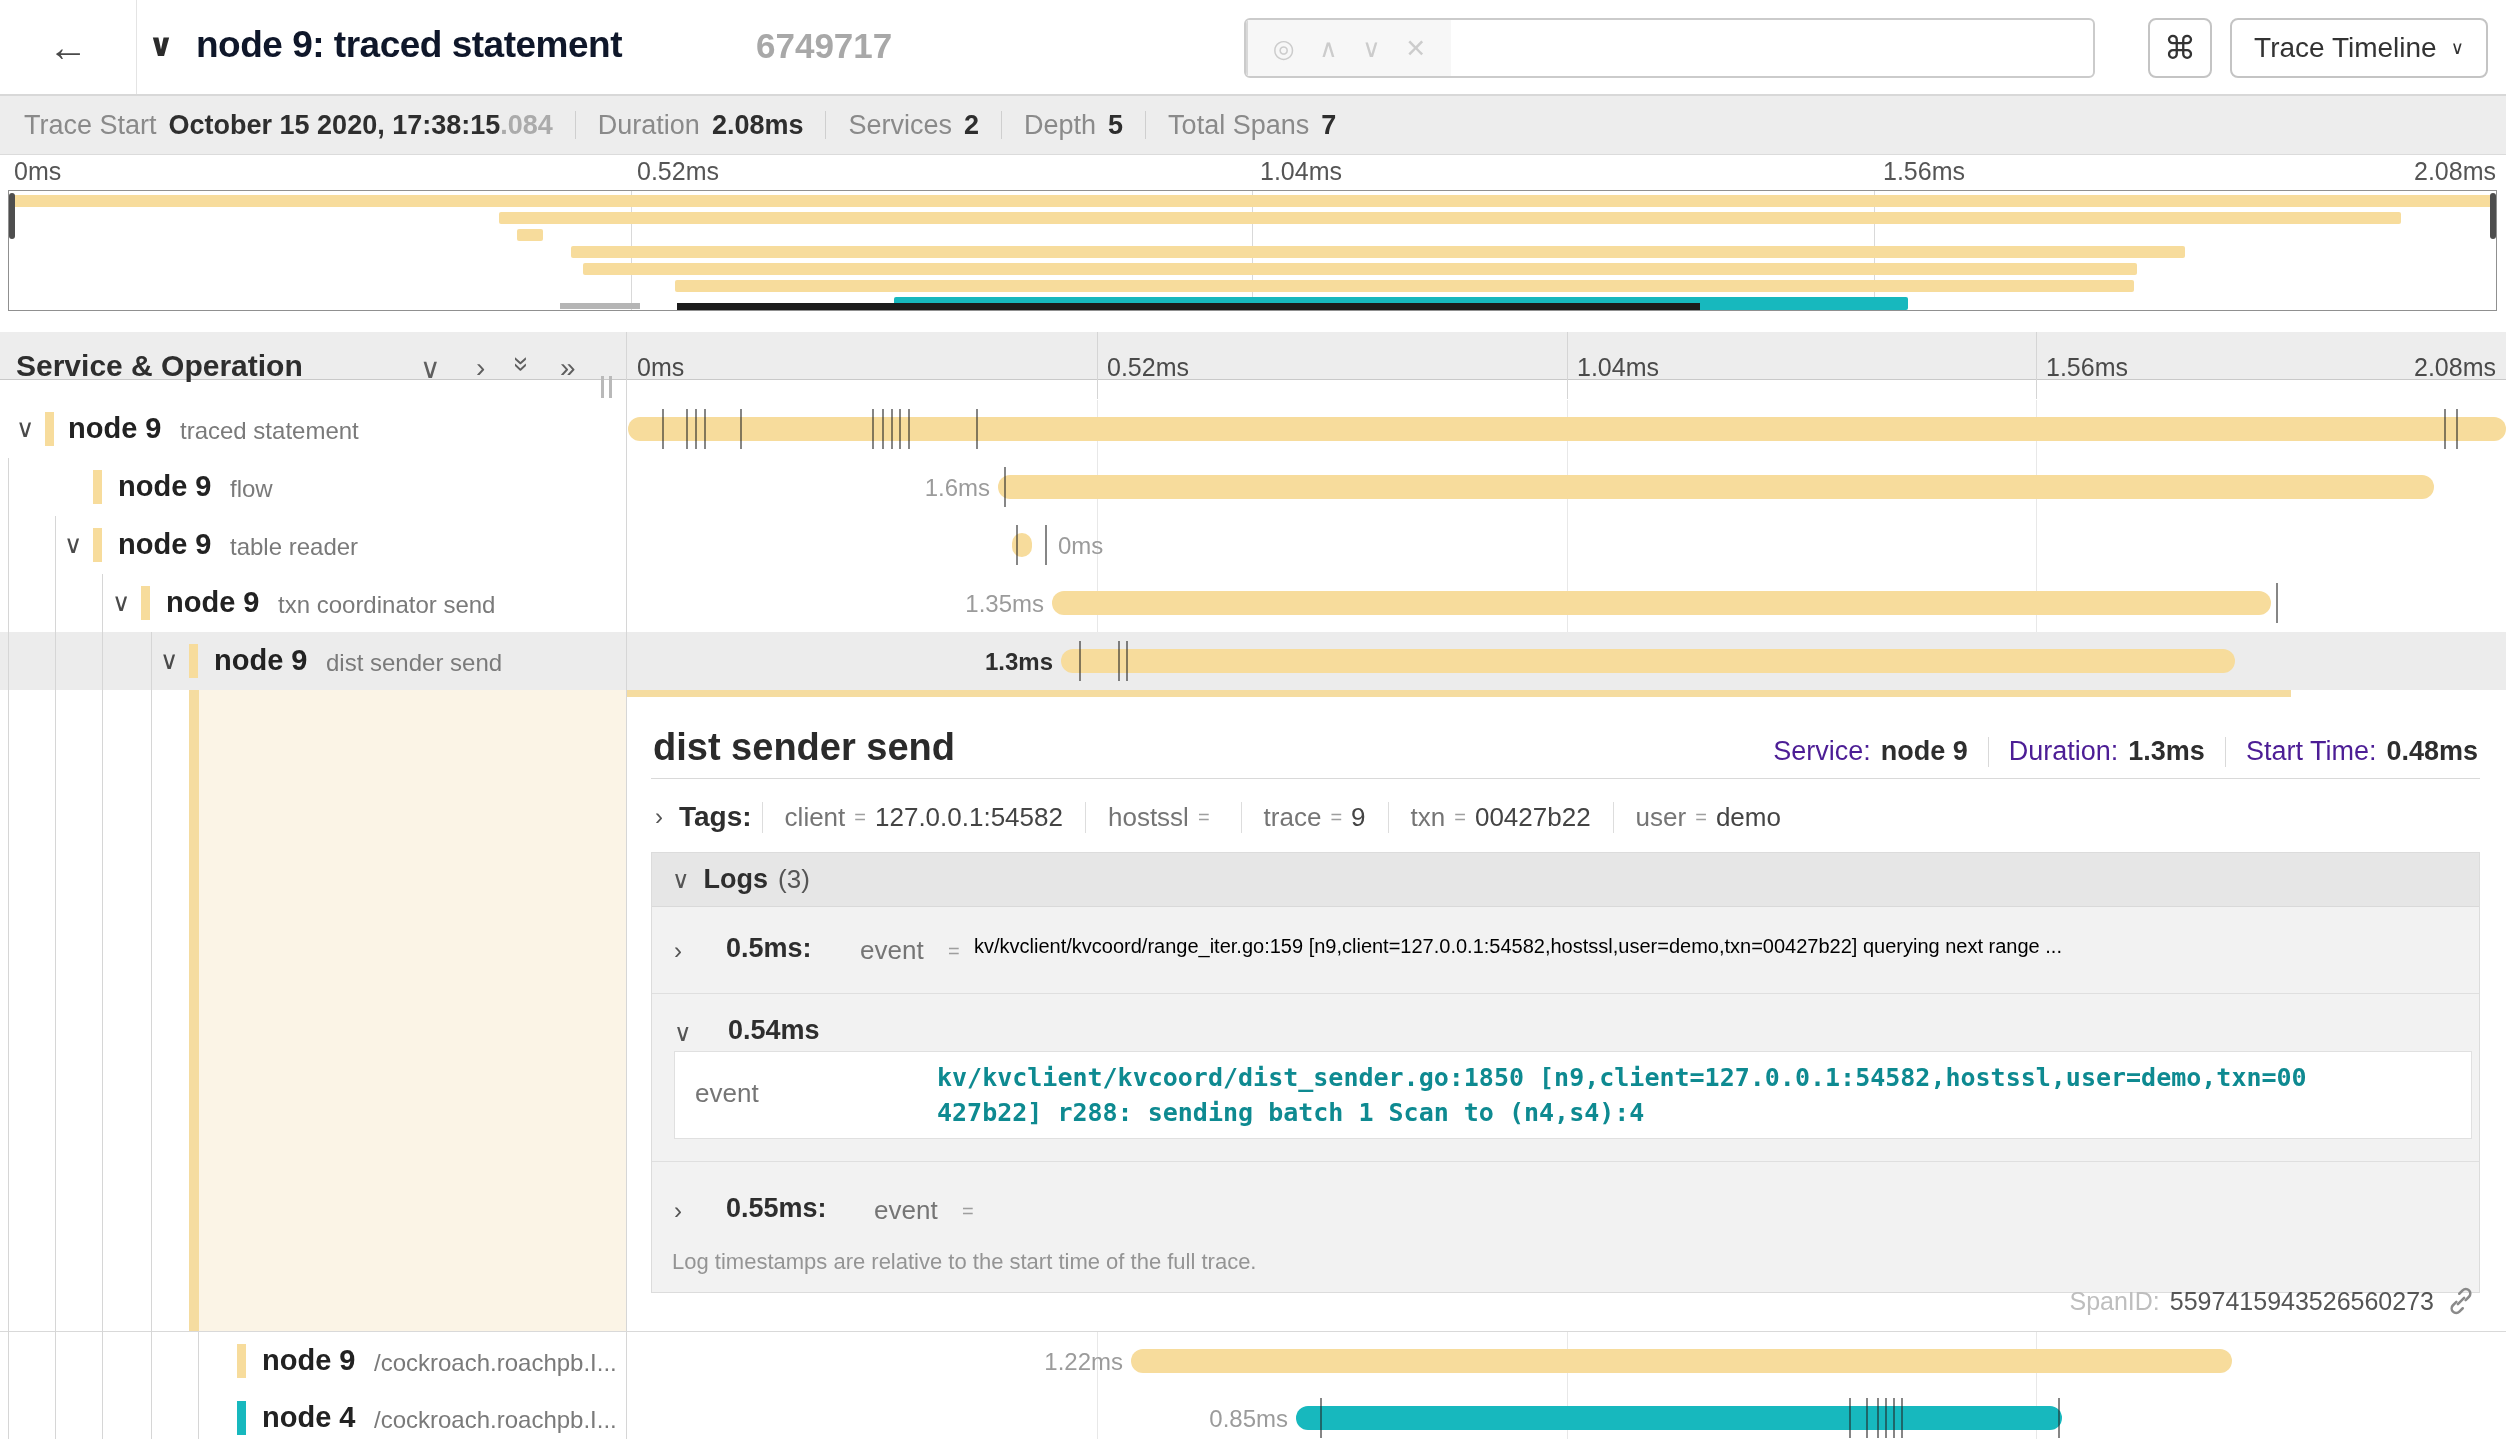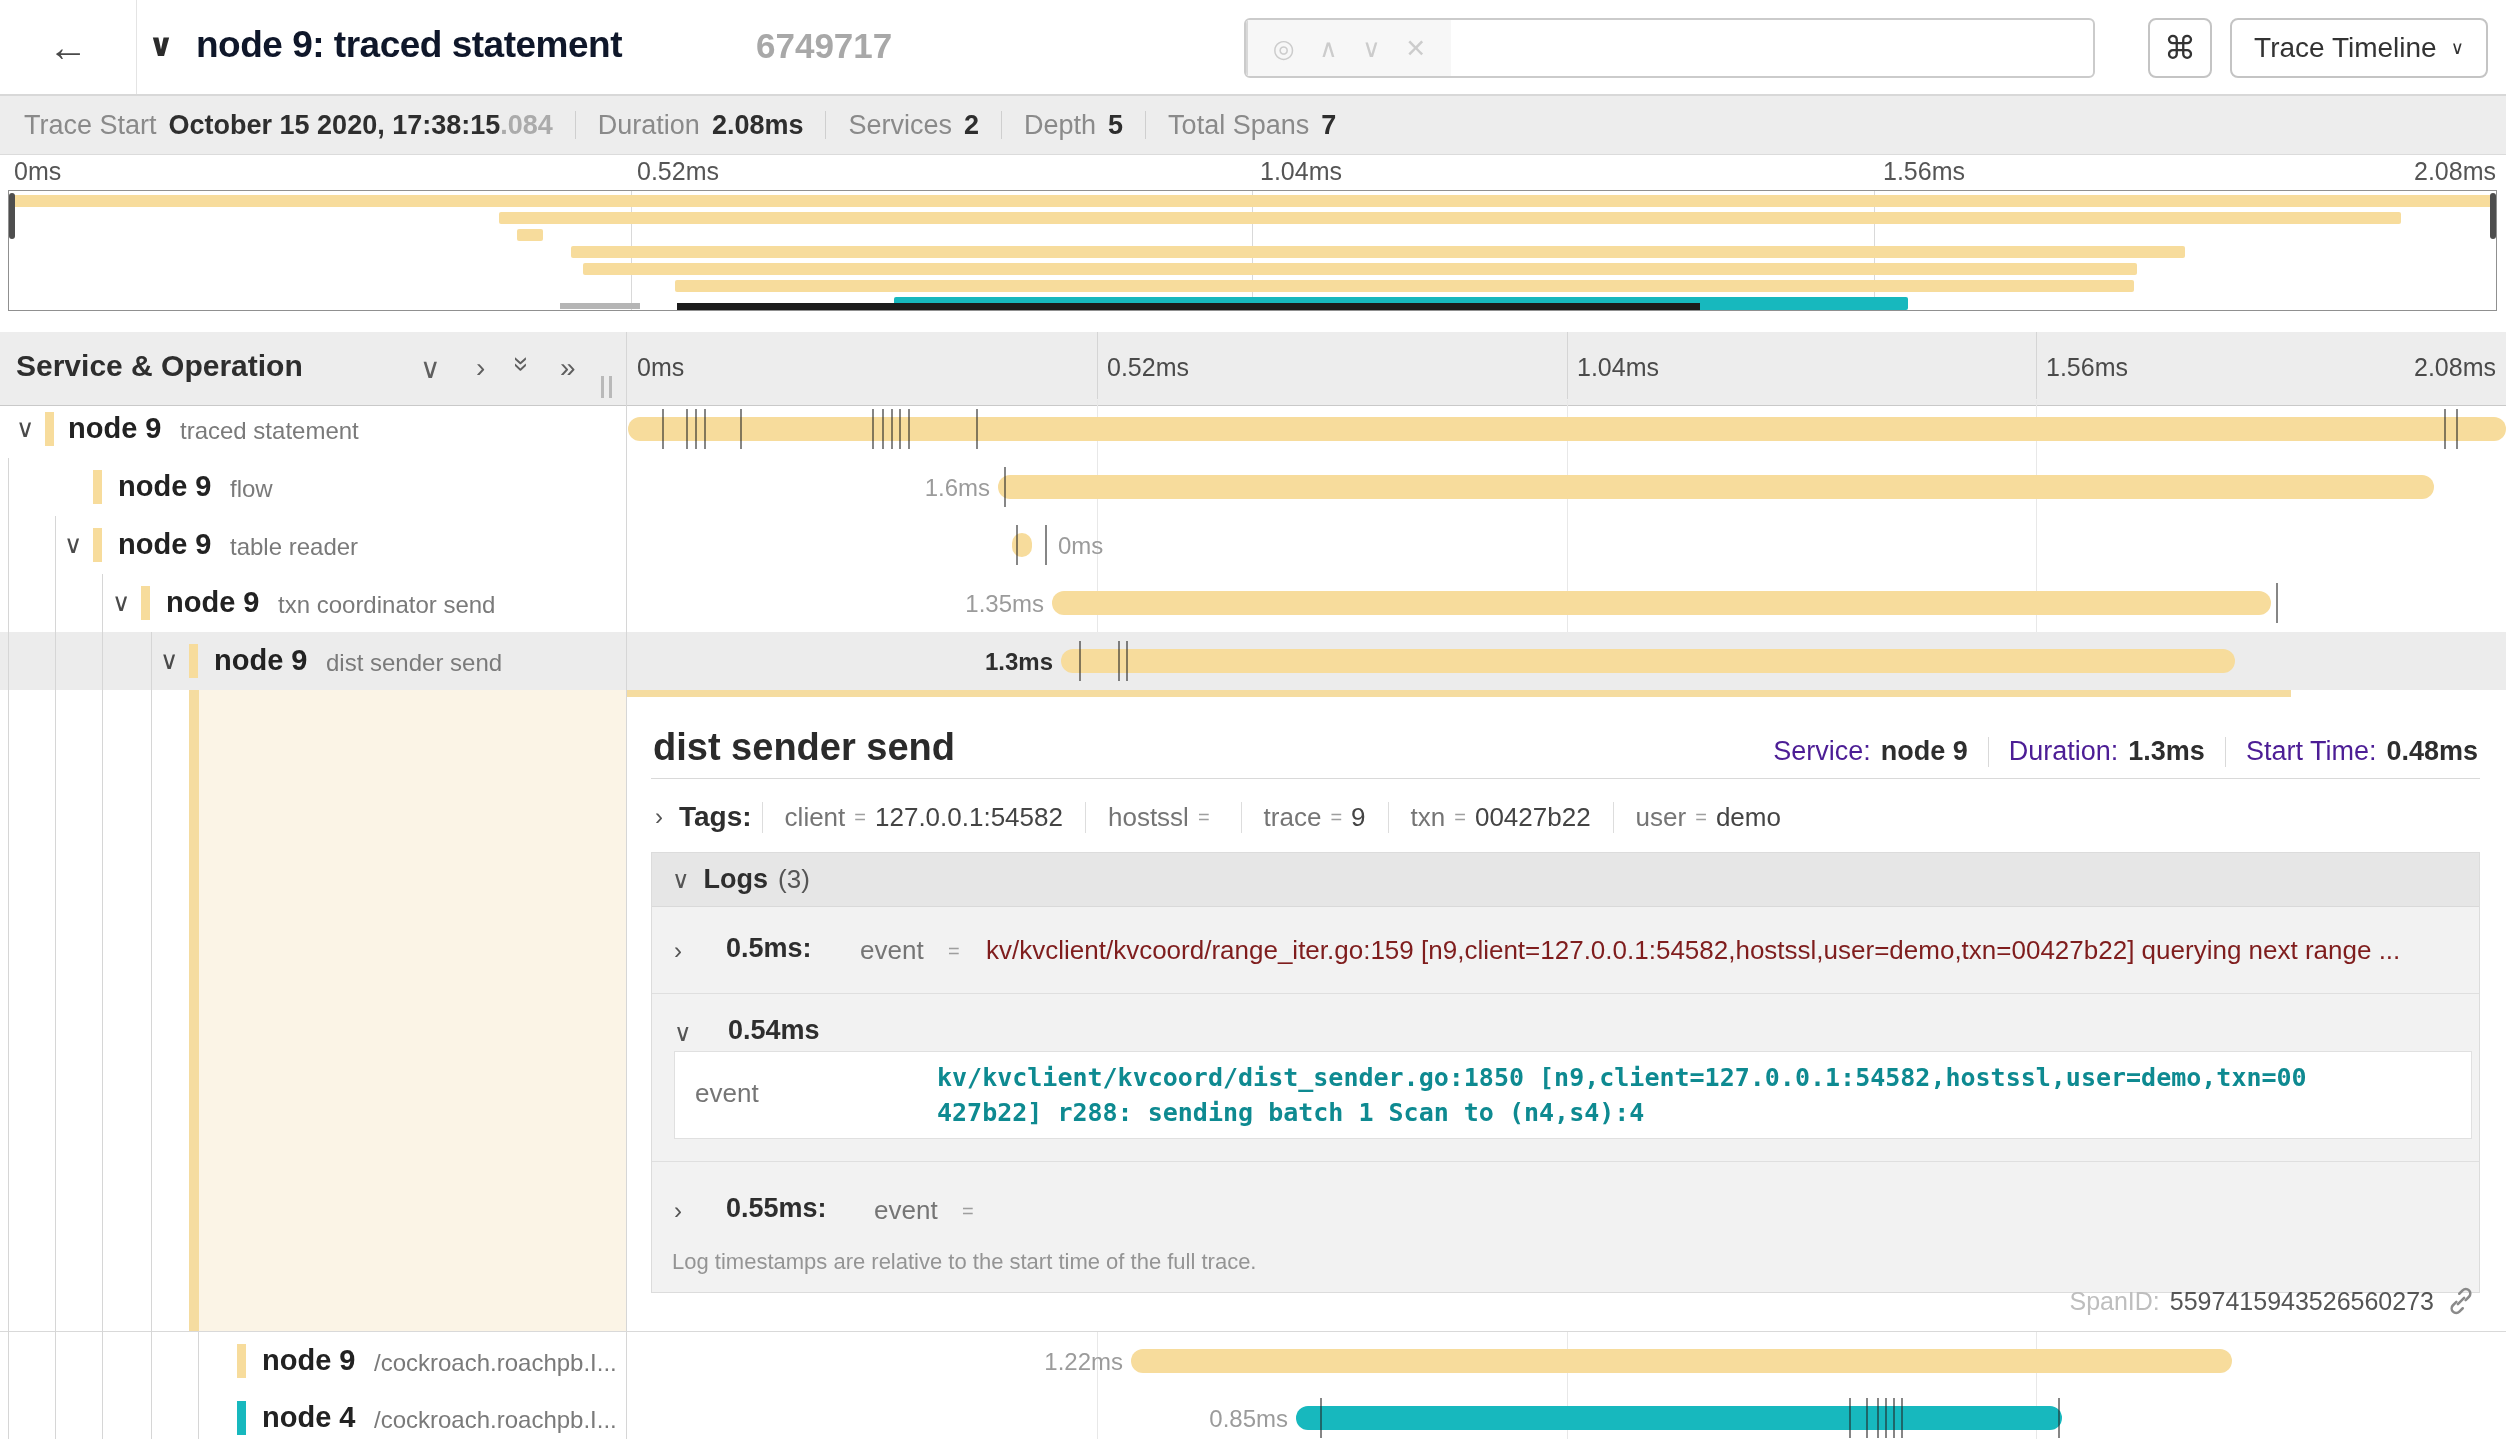--- a/index.html
+++ b/index.html
@@ -35,21 +35,21 @@
   
   .mm-label { position:absolute; top:157px; font-size:25px; color:#555; }
   .mm-canvas { position:absolute; left:8px; top:190px; width:2489px; height:121px; border:1px solid #909090; background:#fff; }
   .mm-grid { position:absolute; top:0; width:1px; height:119px; background:#D9D9D9; }
   .mm-bar { position:absolute; height:12px; border-radius:2px; }
   .vp-gray  { position:absolute; left:551px; bottom:1px; width:80px; height:6px; background:#B5B5B5; }
   .vp-black { position:absolute; left:668px; bottom:0;  width:1023px; height:7px; background:#1C1C1C; }
   .scrubber { position:absolute; top:2px; width:6px; height:46px; background:#4E4E4E; border-radius:3px; cursor:ew-resize; }
 
   
-  .tl-header { position:absolute; left:0; top:332px; width:2506px; height:74px; background:#EDEDED; border-bottom:1px solid #C9C9C9; }
+  .tl-header { position:absolute; left:0; top:332px; width:2506px; height:48px; background:#EDEDED; border-bottom:1px solid #C9C9C9; }
   .tl-title { position:absolute; left:16px; top:17px; font-size:30px; font-weight:700; color:#2E2E2E; }
   .hdr-ico { position:absolute; top:20px; font-size:28px; color:#5F5F5F; cursor:pointer; }
   .rot90 { display:inline-block; transform:rotate(90deg); }
   .grip { position:absolute; left:601px; top:44px; display:flex; gap:5px; cursor:col-resize; }
   .grip i { display:block; width:3px; height:22px; background:#B9B9B9; }
   .ruler-label { position:absolute; top:21px; font-size:25px; color:#4A4A4A; }
   .hdr-grid { position:absolute; top:0; width:1px; height:67px; background:#D5D5D5; }
 
   
   .grid-v { position:absolute; width:1px; background:#E8E8E8; }
@@ -89,21 +89,21 @@
   .logs-box { position:absolute; left:24px; top:162px; width:1829px; height:441px; border:1px solid #DCDCDC; }
   .logs-header { height:54px; background:#E6E6E6; border-bottom:1px solid #D9D9D9; display:flex; align-items:center; cursor:pointer; }
   .logs-header .exp { margin-left:20px; }
   .logs-title { font-size:27px; font-weight:700; color:#2E2E2E; margin-left:14px; }
   .logs-count { font-size:26px; color:#555; margin-left:10px; font-weight:400; }
   .logs-body { position:relative; height:385px; background:#F2F2F2; overflow:hidden; }
   .log-div { position:absolute; left:0; width:100%; height:1px; background:#DFDFDF; }
   .log-time { position:absolute; font-size:27px; font-weight:700; color:#2E2E2E; cursor:pointer;margin-left:16px; }
   .log-key { position:absolute; font-size:26px; color:#757575; }
   .log-eq  { position:absolute; font-size:20px; color:#9E9E9E; }
-  .log-val { position:absolute; font-size:26px; color:#7f1d1d; white-space:nowrap; overflow:hidden;margin-left:12px; }
+  .log-val { position:absolute; font-size:20px; color:#000000; white-space:nowrap; overflow:hidden; }
   .field-box { position:absolute; left:22px; top:144px; width:1798px; height:88px; background:#fff; border:1px solid #E0E0E0; }
   .field-key { position:absolute; left:20px; top:26px; font-size:26px; color:#757575; }
   .field-val { position:absolute; left:262px; top:8px; width:1376px; font-family:"DejaVu Sans Mono","Liberation Mono",monospace; font-size:25px; line-height:35px; color:#0E8A91; word-break:break-all; font-weight:700; }
   .footnote { position:absolute; left:20px; top:342px; font-size:22px; color:#949494; }
   .spanid-row { position:absolute; right:30px; top:596px; display:flex; align-items:center; }
   .spanid-label { font-size:25px; color:#BEBEBE; margin-right:10px; }
   .spanid-val { font-size:25px; color:#555; }
   .link-svg { margin-left:12px; cursor:pointer; }
   .bottom-border { position:absolute; left:0; top:1331px; width:2506px; height:1px; background:#D9D9D9; }
 </style>

